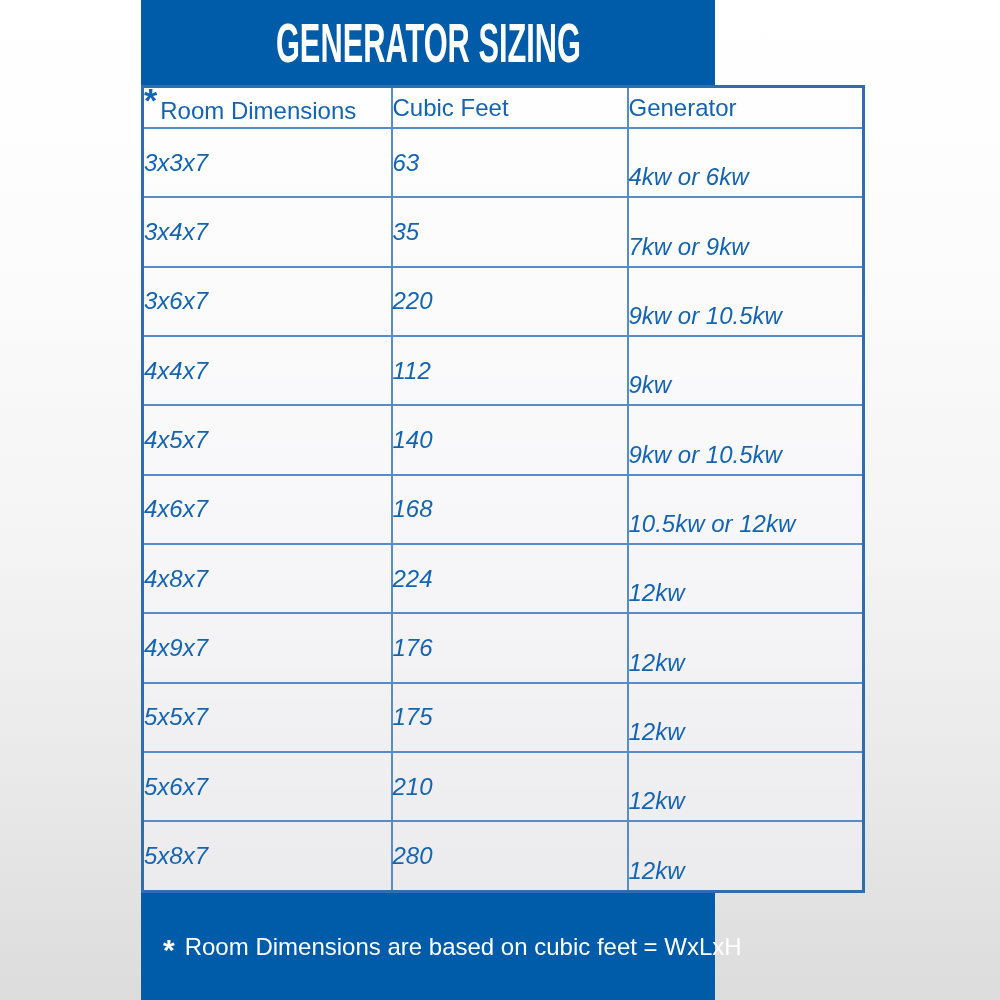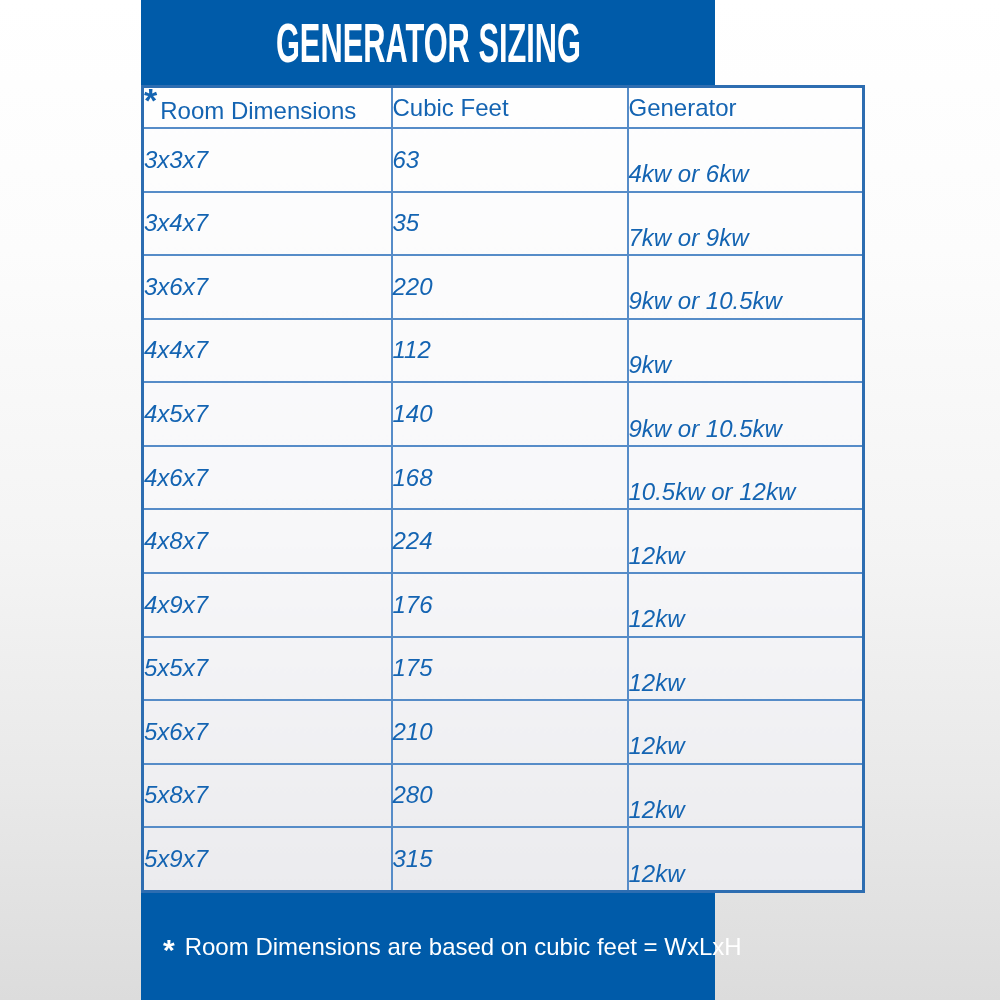--- a/index.html
+++ b/index.html
@@ -163,25 +163,20 @@
         <tr>
     <td><span class="cell-text">5x6x7</span></td>
     <td><span class="cell-text">210</span></td>
     <td><span class="cell-text gen-text">12kw</span></td>
   </tr>
         <tr>
     <td><span class="cell-text">5x8x7</span></td>
     <td><span class="cell-text">280</span></td>
     <td><span class="cell-text gen-text">12kw</span></td>
   </tr>
-        <tr>
-    <td><span class="cell-text">5x9x7</span></td>
-    <td><span class="cell-text">315</span></td>
-    <td><span class="cell-text gen-text">12kw</span></td>
-  </tr>
       </tbody>
   </table>
 
   <div class="footer-band">
     <span class="foot-marker">*</span>
     <span>Room Dimensions are based on cubic feet = WxLxH</span>
   </div>
 
 </div>
 

